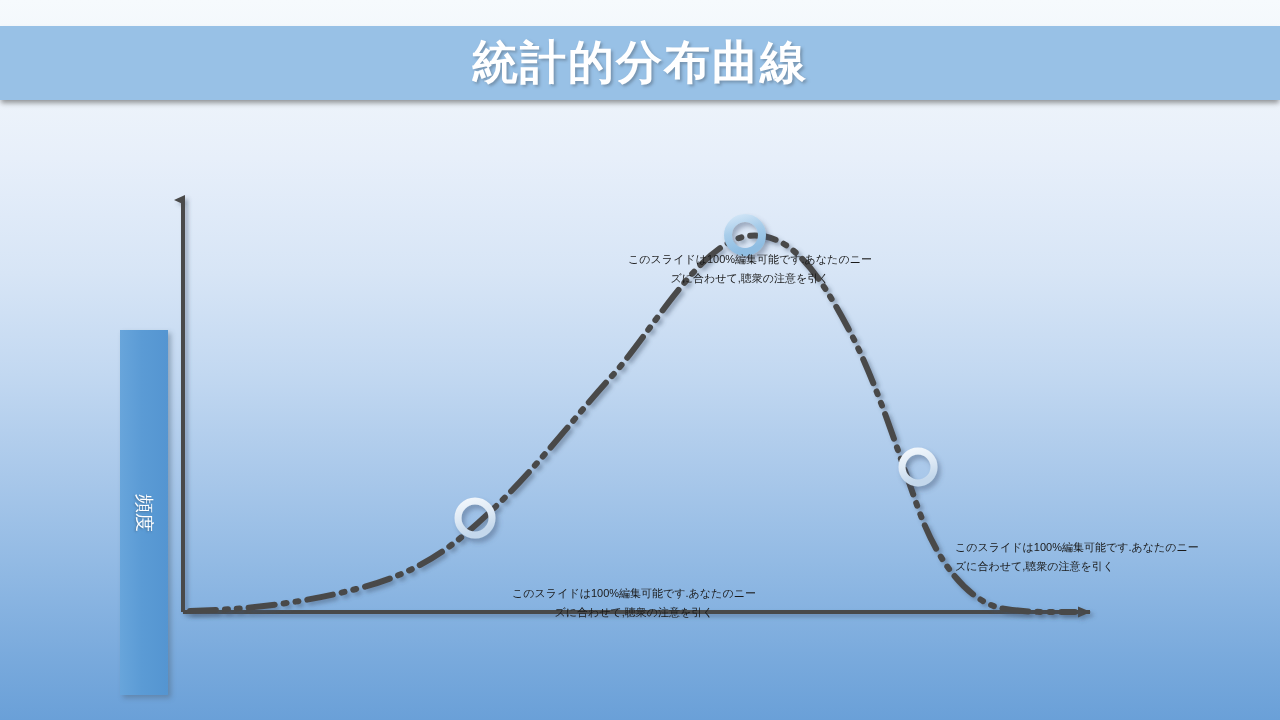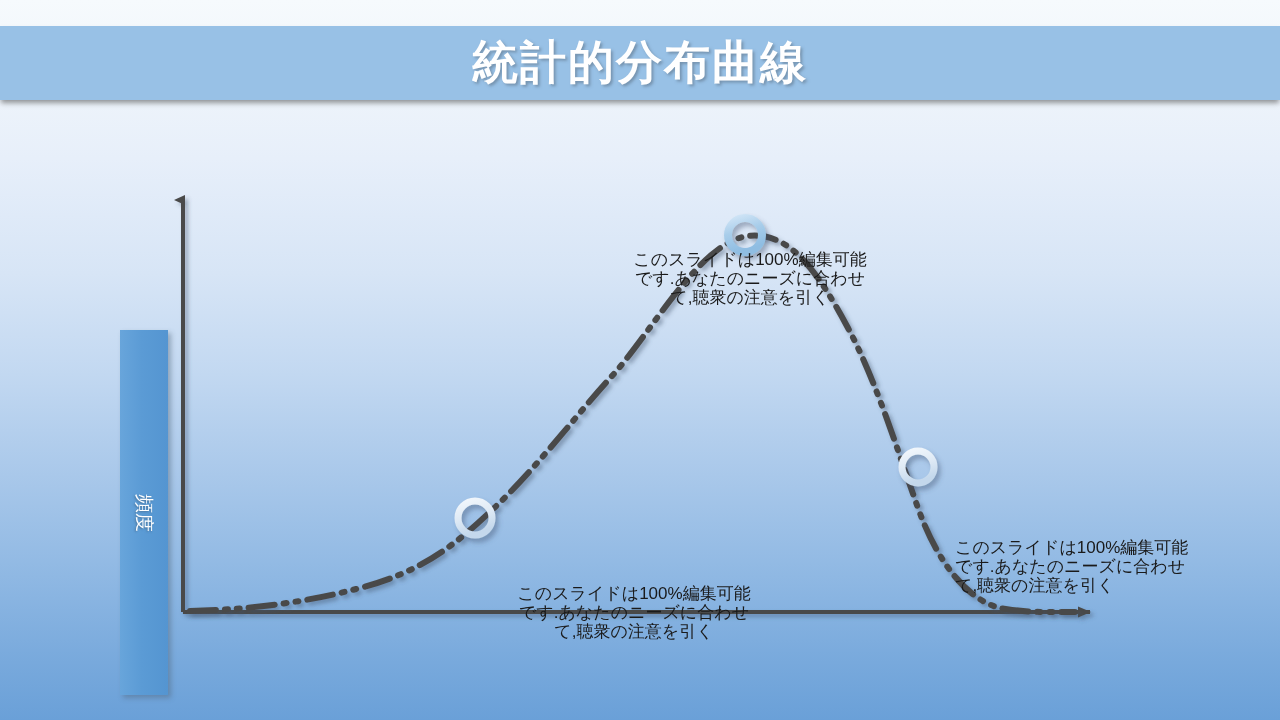--- a/index.html
+++ b/index.html
@@ -90,21 +90,21 @@
     color: #ffffff;
     font-size: 19px;
     white-space: nowrap;
     text-shadow: 1px 1px 2px rgba(60,80,100,0.5);
   }
 
   
   .annotation {
     position: absolute;
     color: #1a1a1a;
-    font-size: 17px;
+    font-size: 11px;
     line-height: 19px;
   }
   #annotation-peak {
     left: 625px;
     top: 150px;
     width: 250px;
     text-align: center;
   }
   #annotation-left {
     left: 510px;

